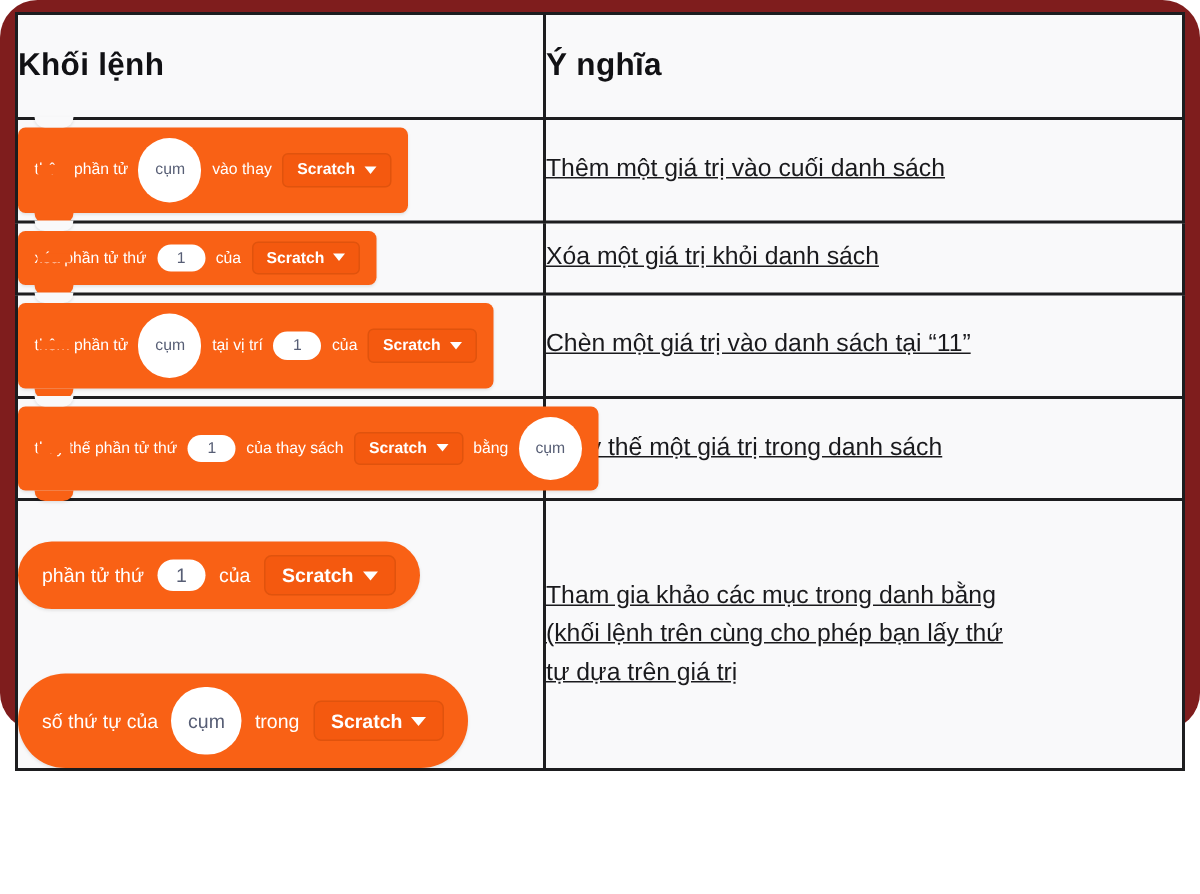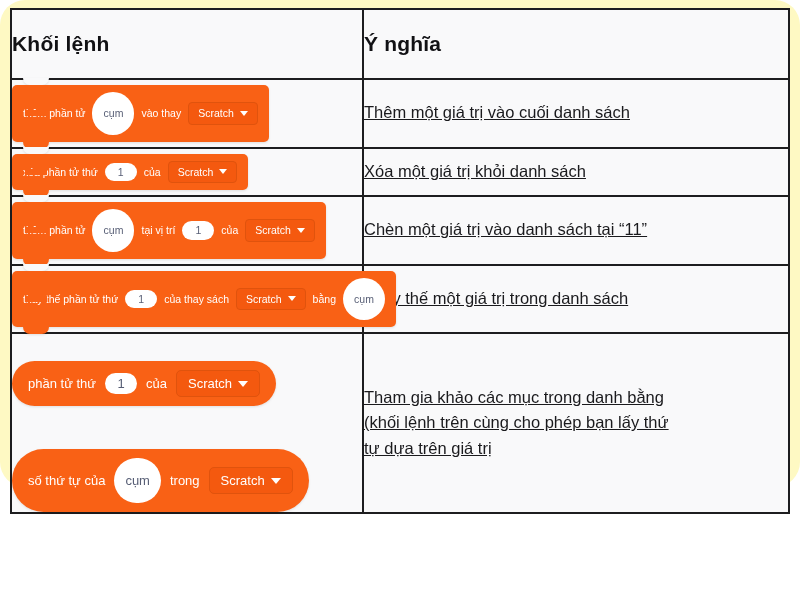--- a/index.html
+++ b/index.html
@@ -11,21 +11,21 @@
     width: 800px;
     height: 596px;
     font-family: "Liberation Sans", sans-serif;
     overflow: hidden;
   }
 
   .page {
     position: relative;
     width: 800px;
     height: 487px;
-    background: #fef9c3;
+    background: #7f1d1d;
     box-sizing: border-box;
     padding: 8px 10px 18px 10px;
     border-radius: 25px;
   }
 
   table.block-table {
     width: 100%;
     height: 100%;
     border-collapse: collapse;
     table-layout: fixed;
@@ -171,20 +171,21 @@
   .fld-drop {
     display: inline-flex;
     align-items: center;
     gap: 6px;
     background: #f4590f;
     border: 1px solid #e0530d;
     border-radius: 4px;
     color: #ffffff;
     padding: 5px 9px;
     font-size: inherit;
+    font-weight: bold;
   }
   .sblock.reporter .fld-drop { border-radius: 5px; padding: 6px 11px; }
   .caret {
     display: inline-block;
     width: 0; height: 0;
     border-left: 4px solid transparent;
     border-right: 4px solid transparent;
     border-top: 5px solid #ffffff;
   }
   .sblock.reporter .caret {

